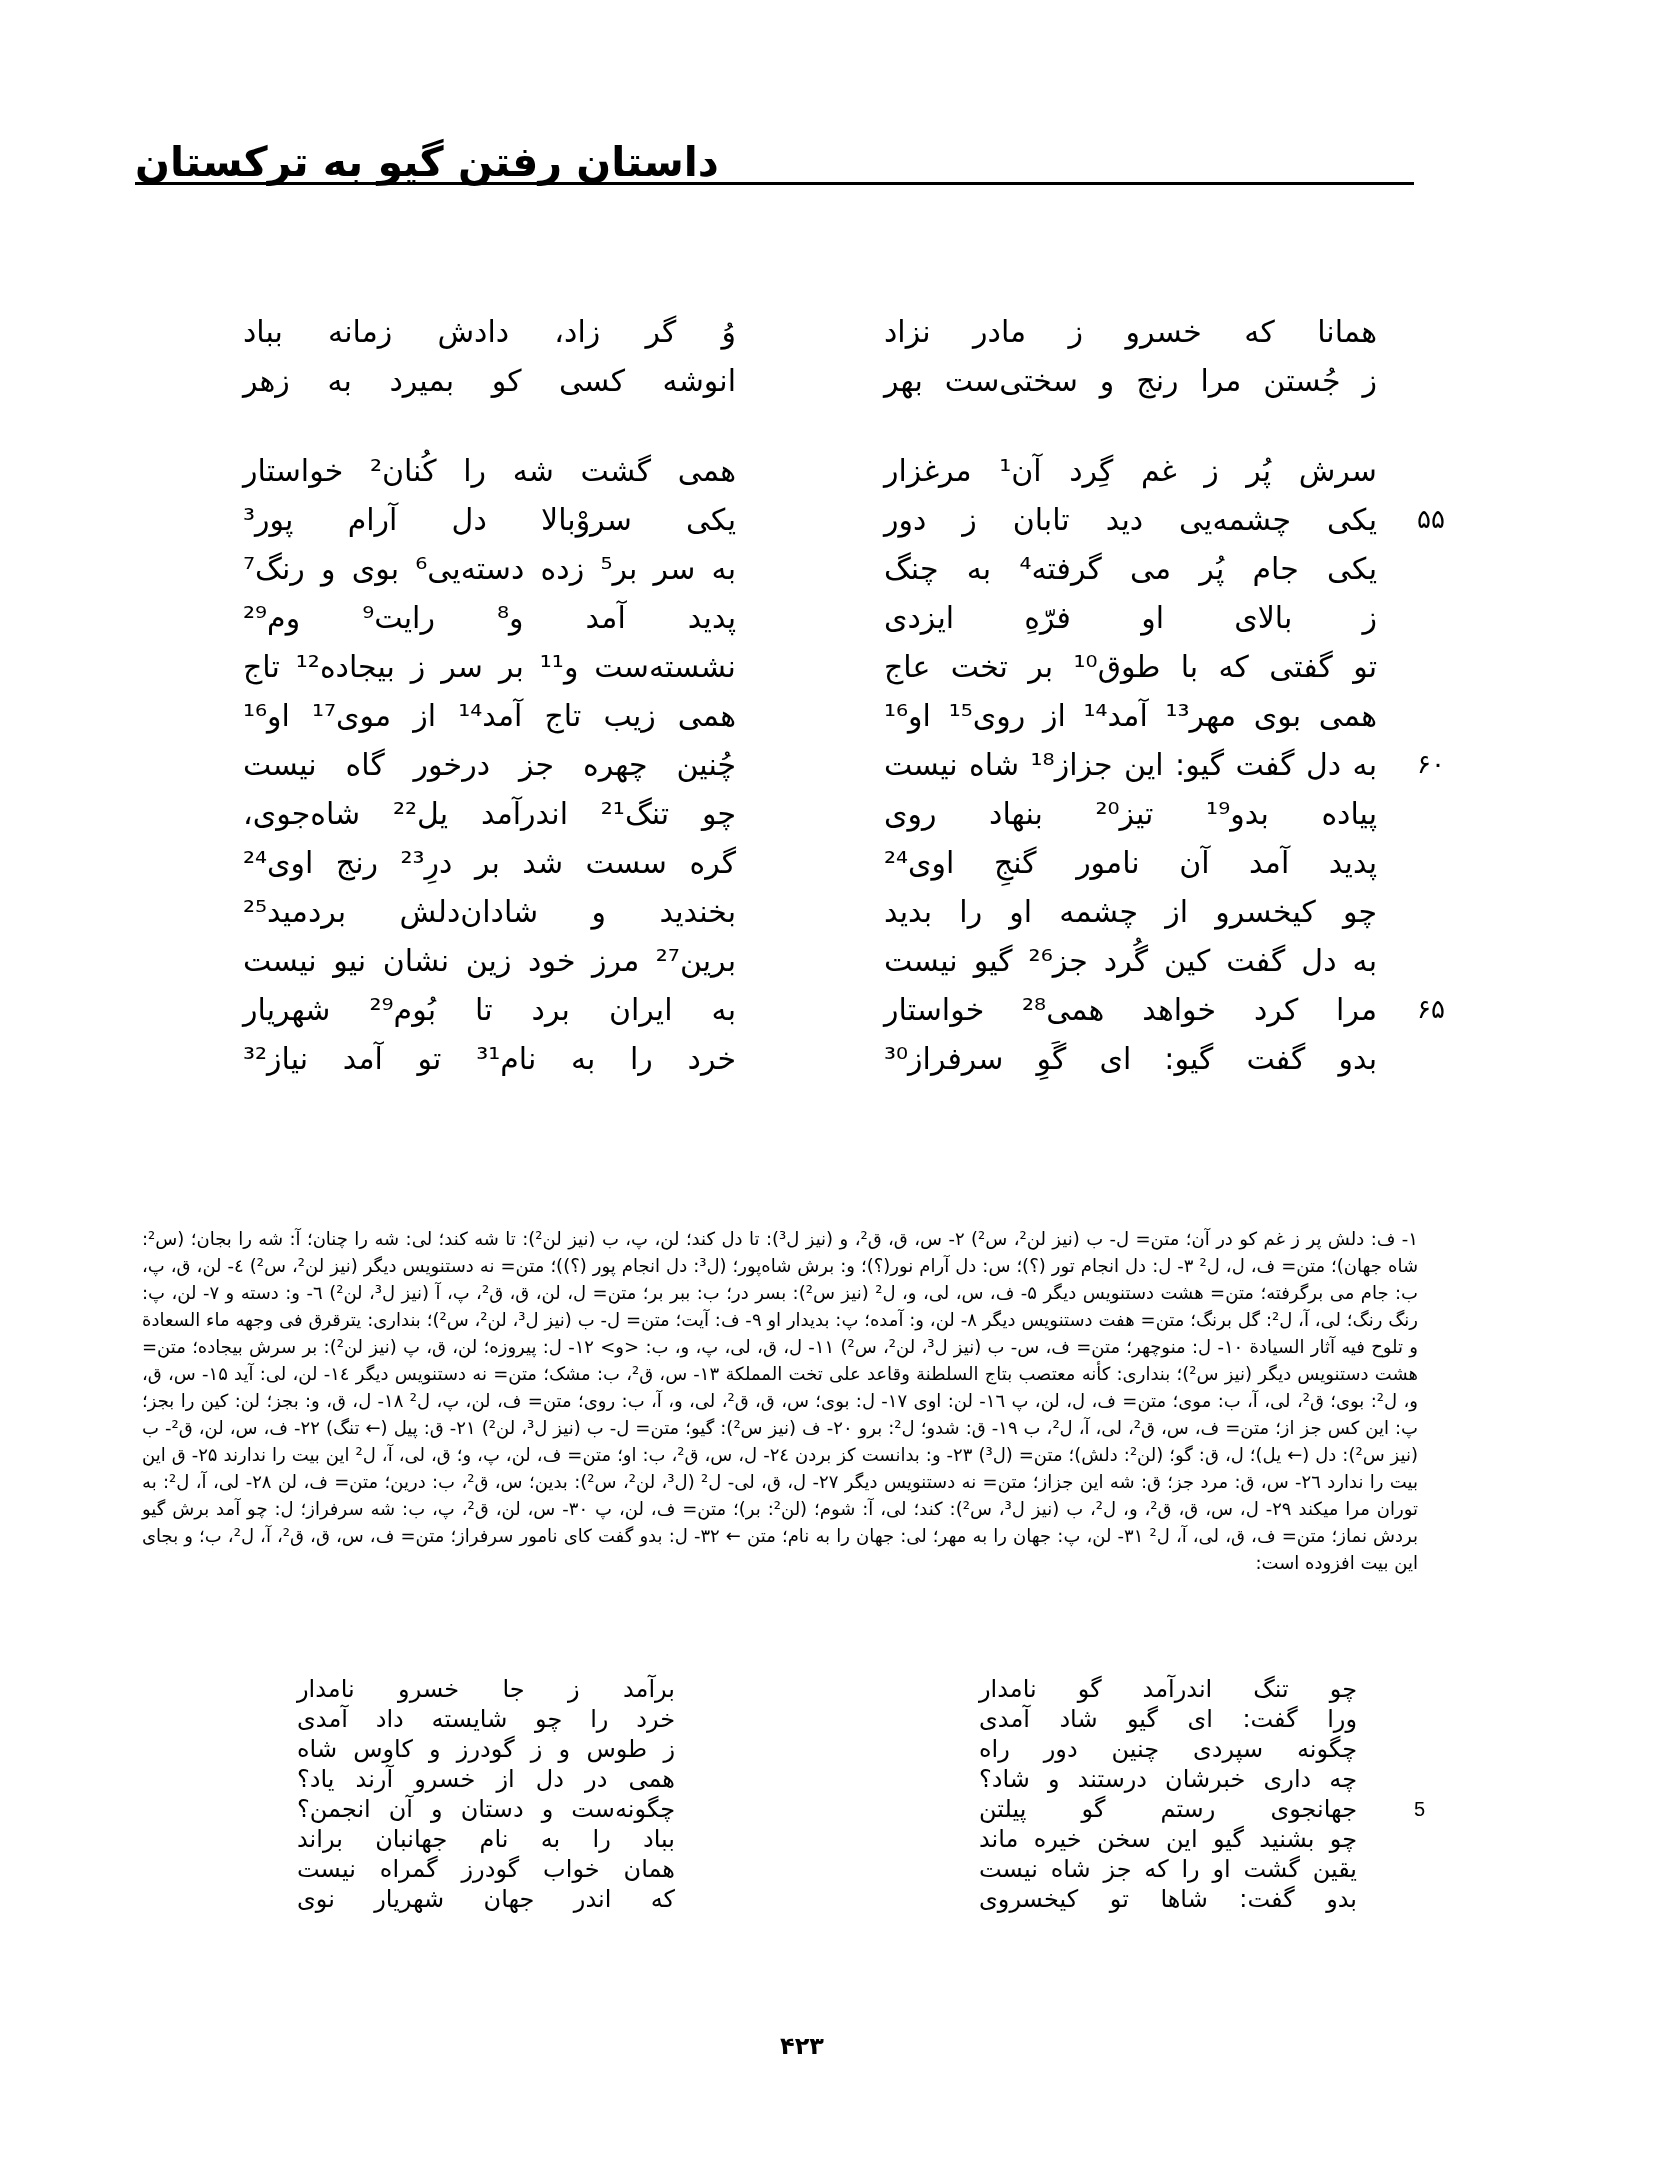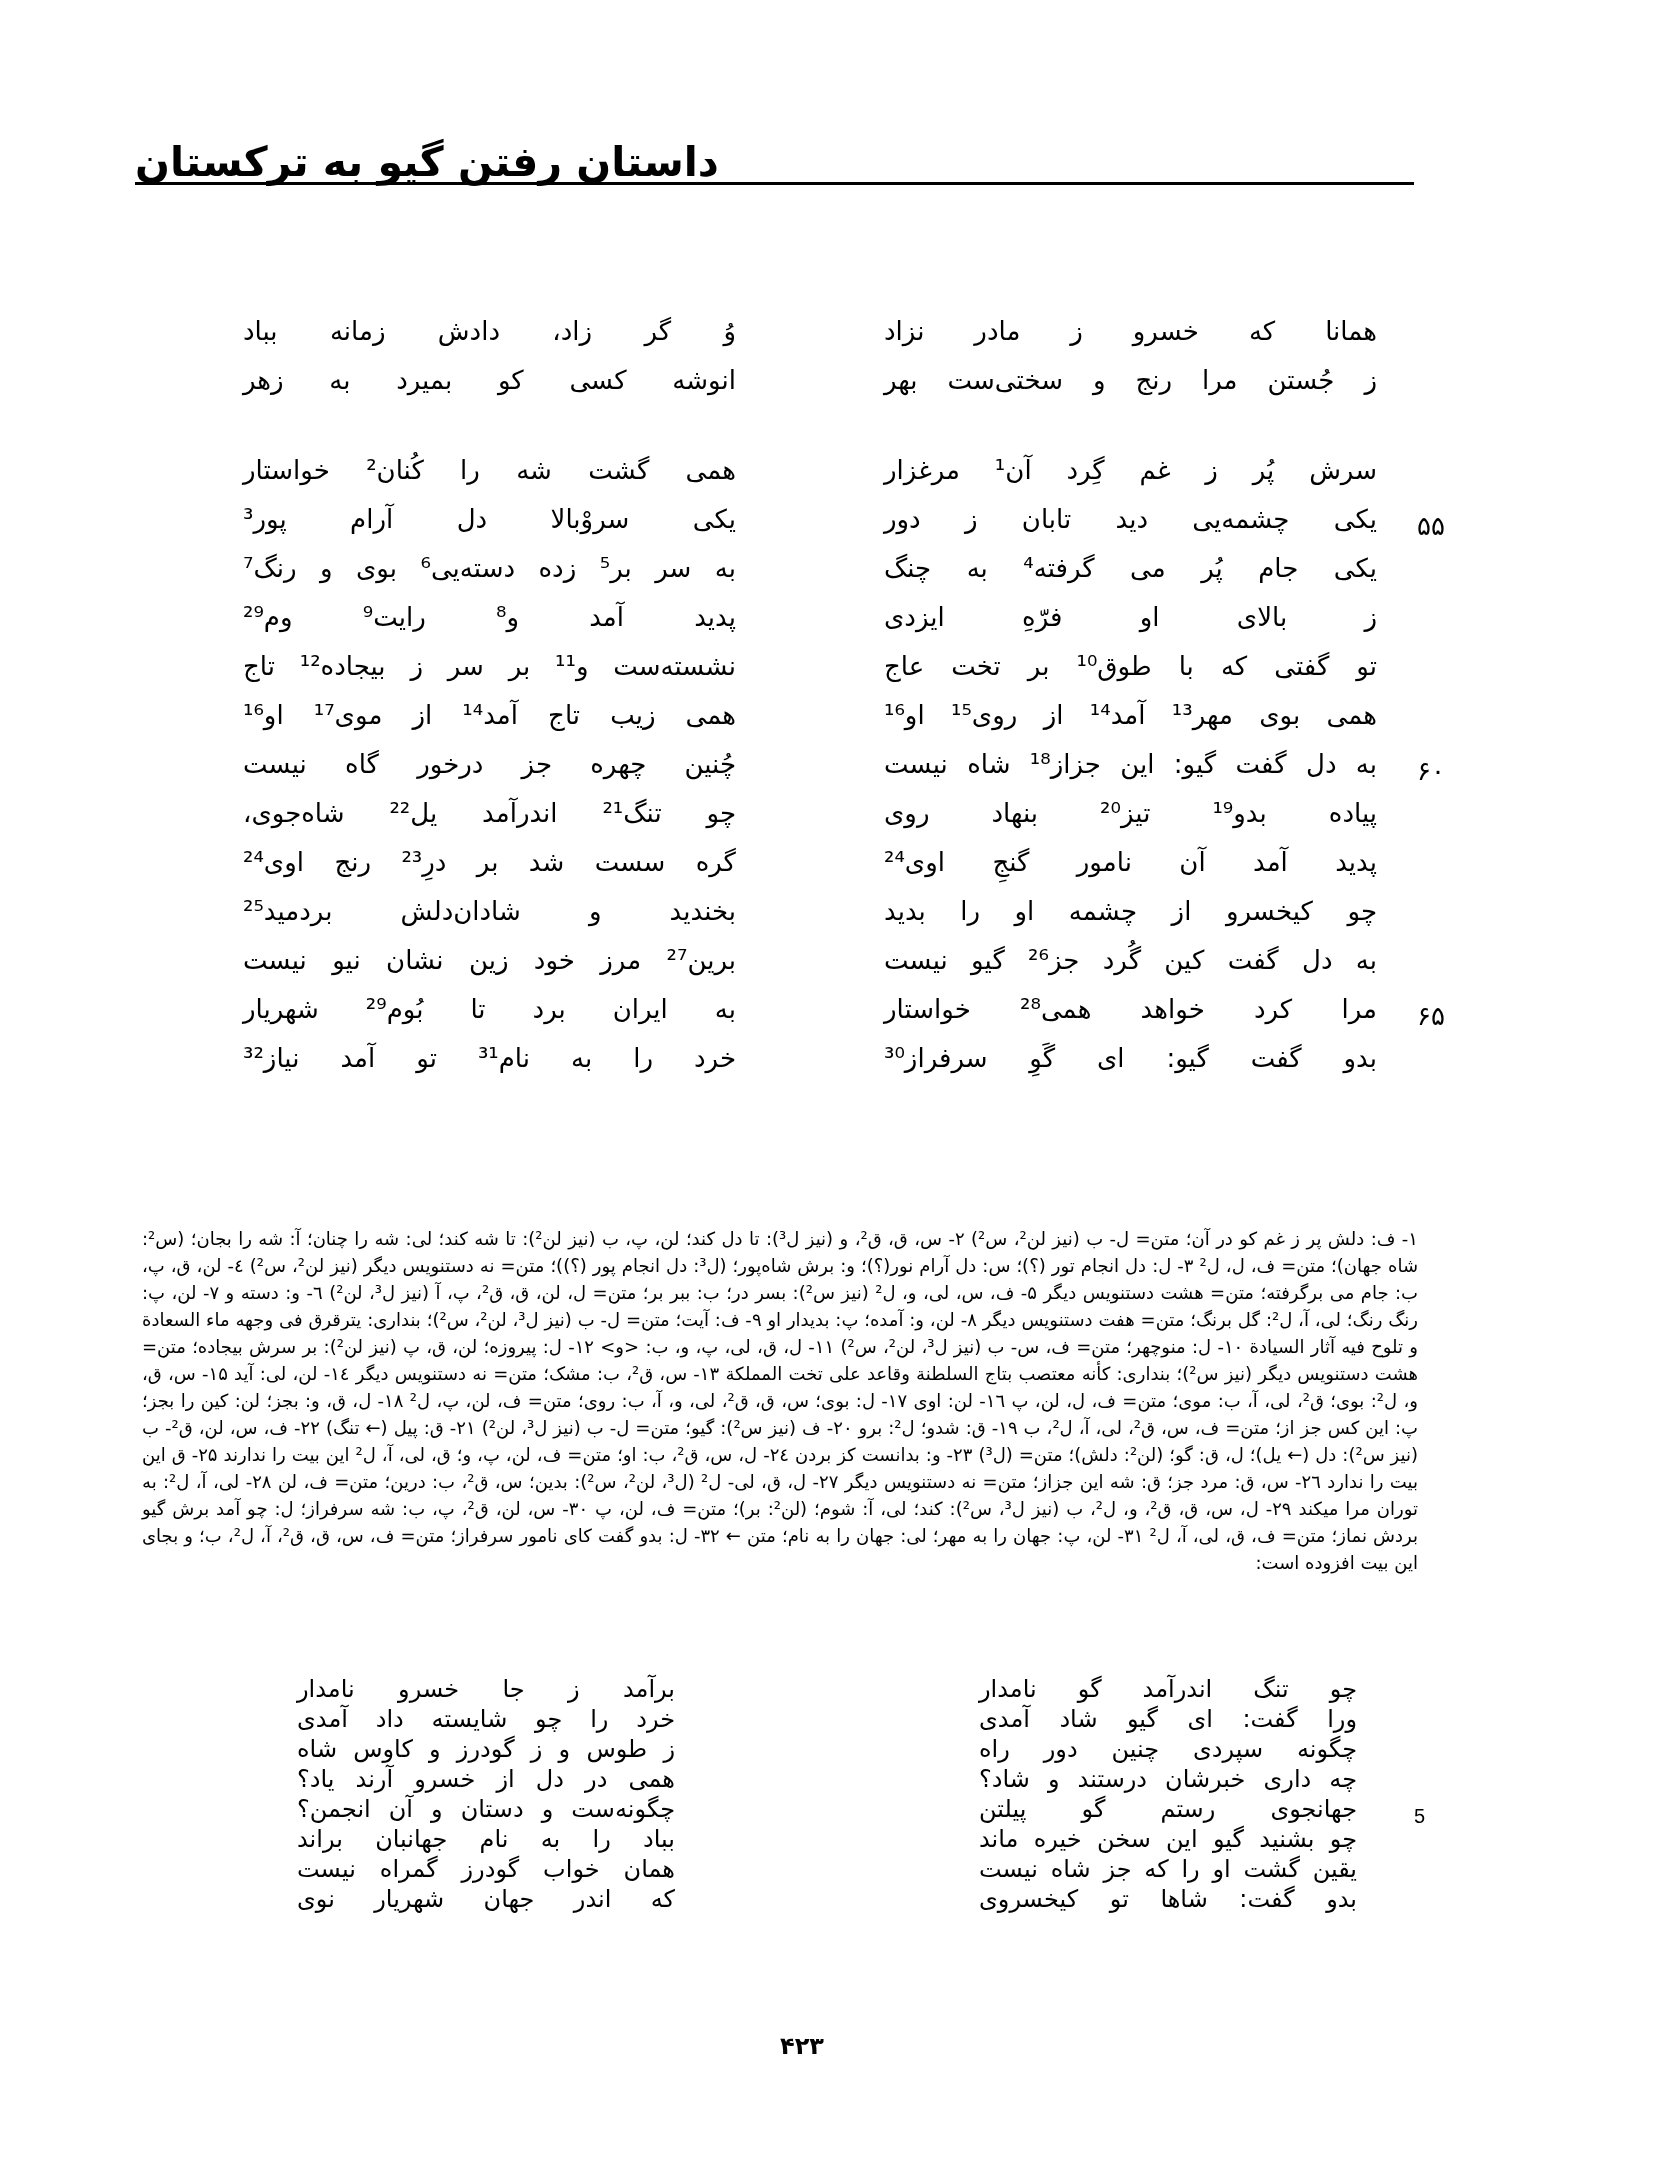--- a/index.html
+++ b/index.html
@@ -19,25 +19,25 @@
   .verses {
     position: absolute; left: 243px; top: 307px; width: 1134px;
   }
   .bayt {
     position: relative; height: 49px; display: flex; flex-direction: row-reverse;
     justify-content: space-between; align-items: center;
   }
   .bayt.gap-after { margin-bottom: 41px; }
   .hemistich {
     width: 493px; direction: rtl; text-align: justify; text-align-last: justify;
-    font-family: "DejaVu Sans", sans-serif; font-size: 26px; line-height: 49px; white-space: nowrap;
+    font-family: "DejaVu Sans", sans-serif; font-size: 30px; line-height: 49px; white-space: nowrap;
     overflow: visible;
   }
   .line-number {
-    position: absolute; right: -68px; top: 7px; line-height: 49px;
+    position: absolute; right: -68px; top: 0; line-height: 49px;
     font-family: "DejaVu Sans", sans-serif; font-size: 26px; direction: rtl; margin-left: 44px;
   }
   .notes {
     position: absolute; left: 142px; top: 1192px; width: 1276px;
     direction: rtl; text-align: justify;
     font-family: "DejaVu Sans", sans-serif; font-size: 18px; line-height: 27px; margin-top: 33px;
   }
   .appended {
     position: absolute; left: 297px; top: 1674px; width: 1060px;
   }

